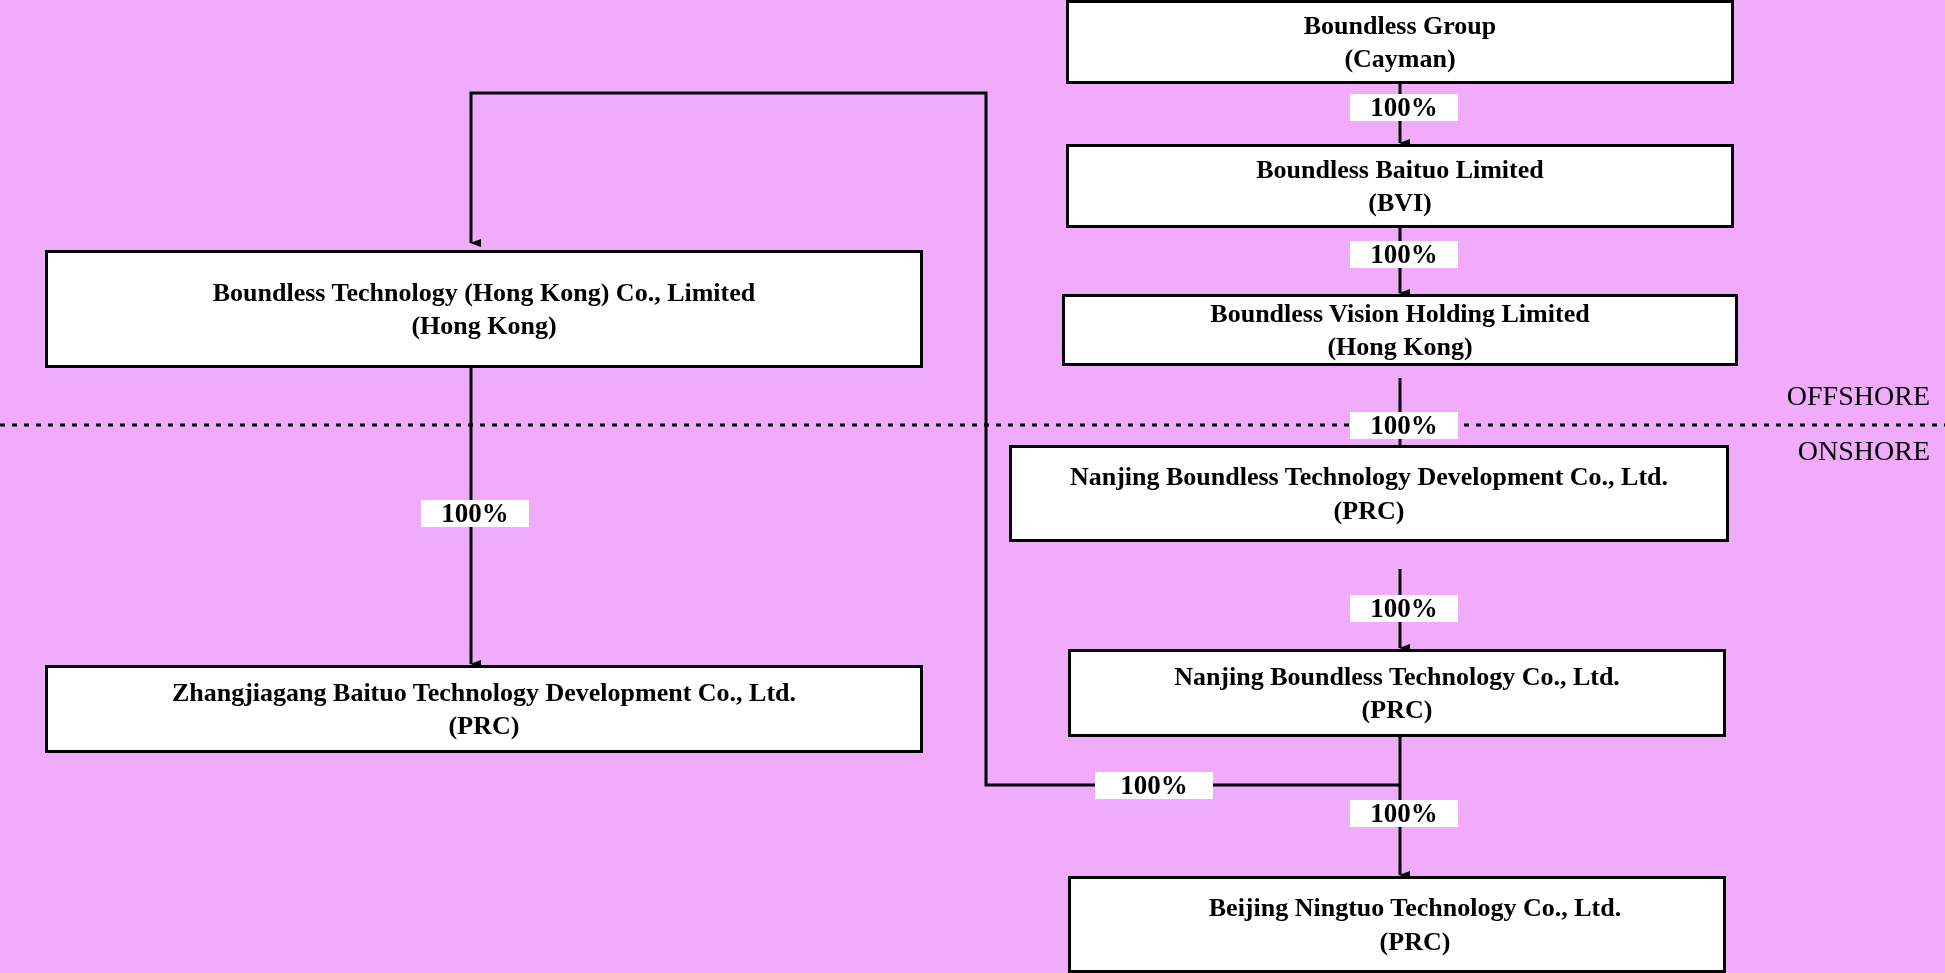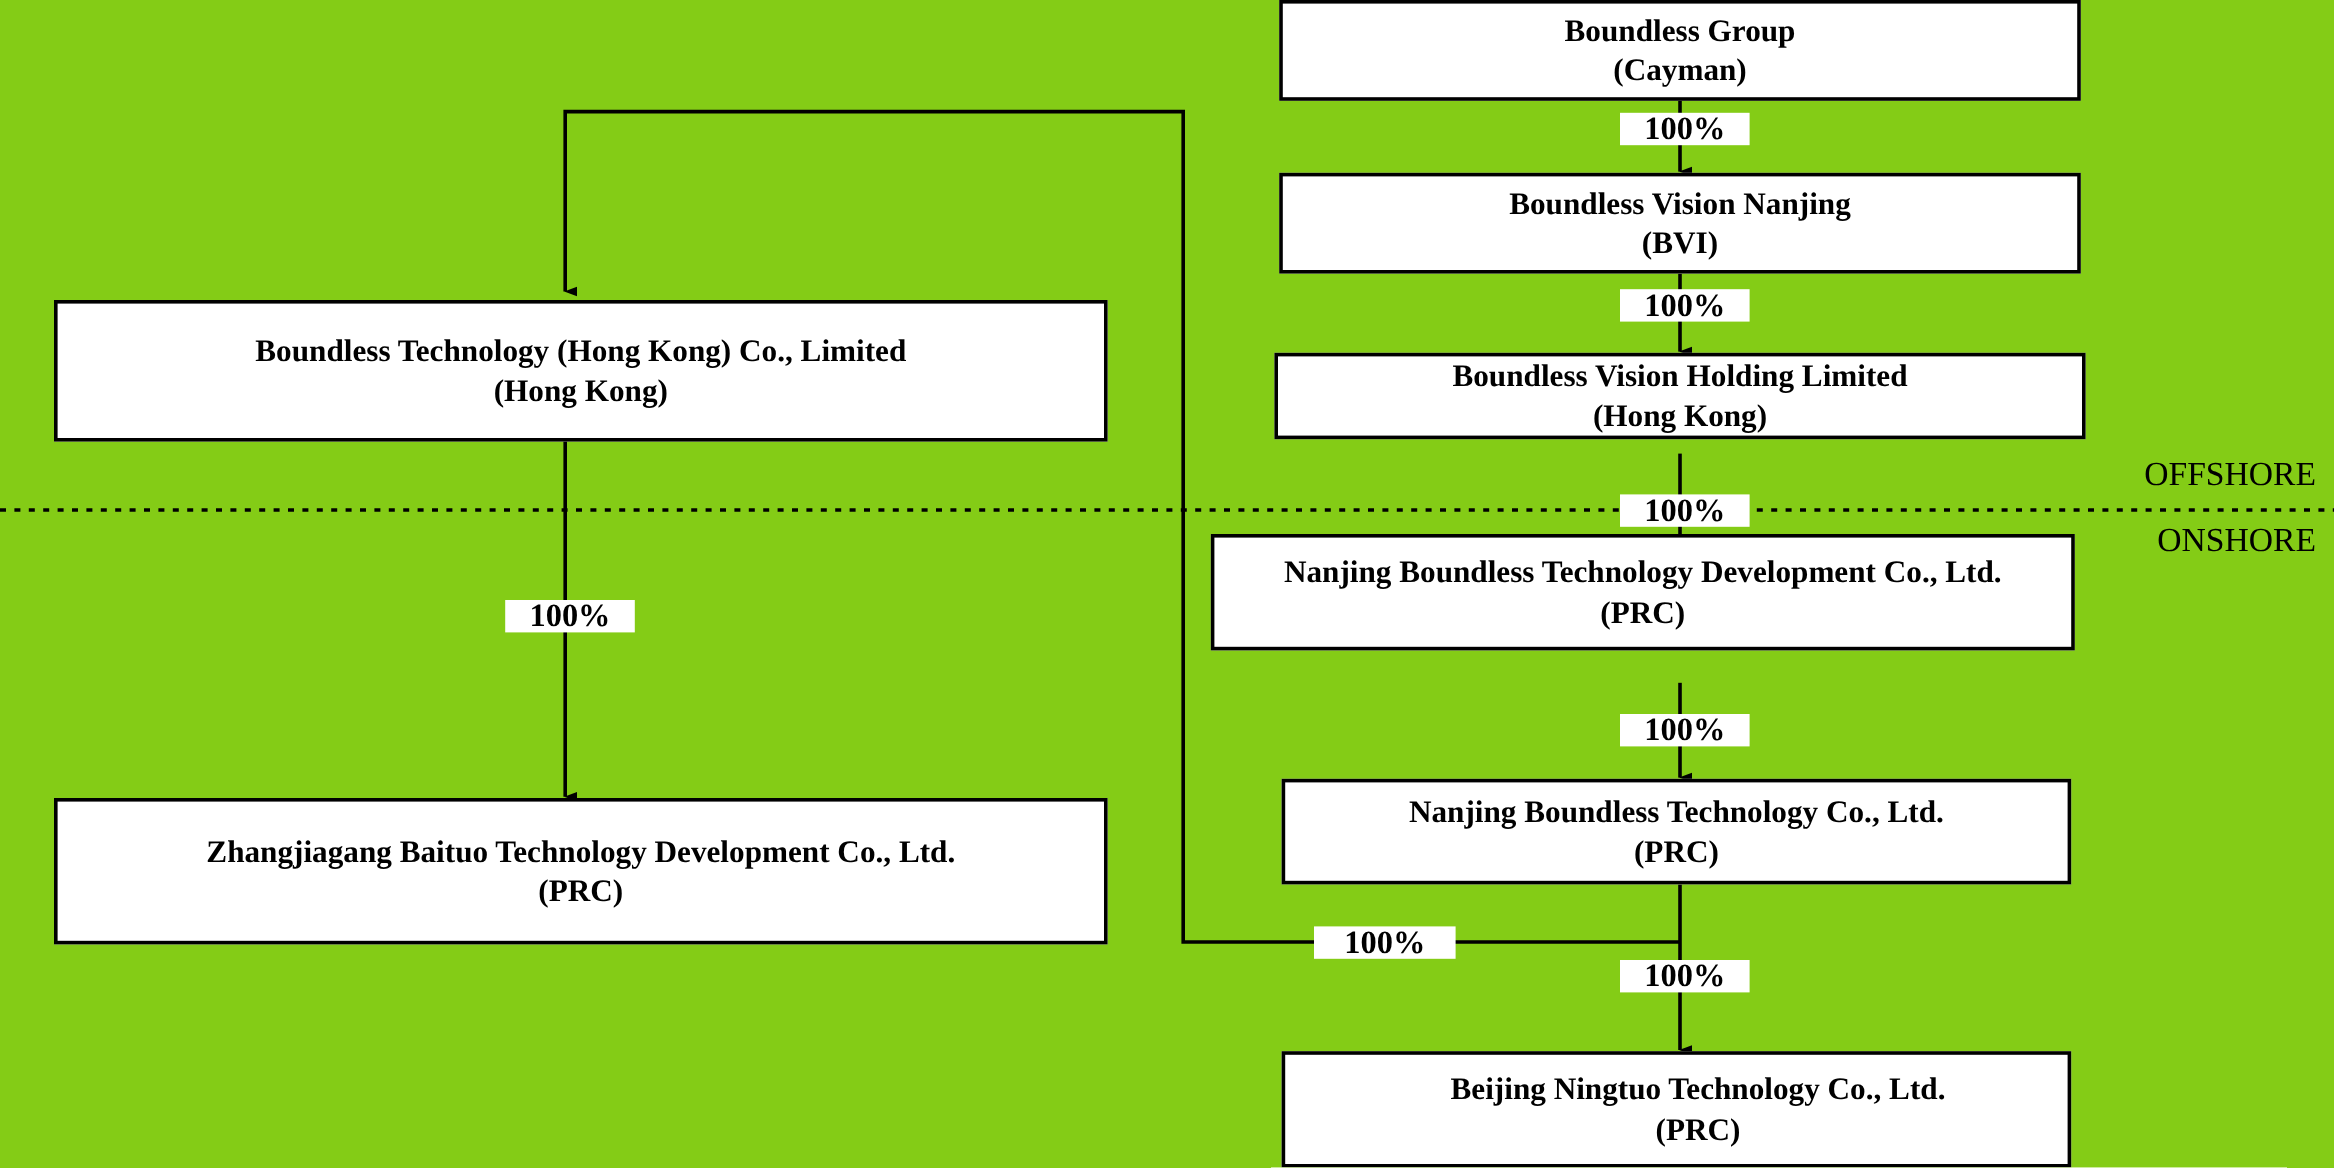--- a/index.html
+++ b/index.html
@@ -4,21 +4,21 @@
 <style>
   html, body {
     margin: 0;
     padding: 0;
     background: #ffffff;
   }
   #chart-root {
     position: relative;
     width: 1945px;
     height: 973px;
-    background: #84cc16;
+    background: #f0abfc;
     font-family: "Liberation Serif", "DejaVu Serif", serif;
     overflow: hidden;
   }
   #edges-svg {
     position: absolute;
     left: 0;
     top: 0;
     width: 1945px;
     height: 973px;
   }
@@ -94,21 +94,21 @@
 
     <line x1="0" y1="425" x2="1945" y2="425" stroke="#000000" stroke-width="3" stroke-dasharray="5 7"></line>
   </svg>
 
   <div class="entity-box" style="left:1066px; top:0px; width:668px; height:84px; font-size:26px;">
     <span class="entity-name">Boundless Group</span>
     <span class="entity-juris">(Cayman)</span>
   </div>
 
   <div class="entity-box" style="left:1066px; top:144px; width:668px; height:84px; font-size:26px;">
-    <span class="entity-name">Boundless Vision Nanjing</span>
+    <span class="entity-name">Boundless Baituo Limited</span>
     <span class="entity-juris">(BVI)</span>
   </div>
 
   <div class="entity-box" style="left:1062px; top:294px; width:676px; height:72px; font-size:26px;">
     <span class="entity-name">Boundless Vision Holding Limited</span>
     <span class="entity-juris">(Hong Kong)</span>
   </div>
 
   <div class="entity-box" style="left:1009px; top:445px; width:720px; height:97px; font-size:26px;">
     <span class="entity-name">Nanjing Boundless Technology Development Co., Ltd.</span>
@@ -123,21 +123,21 @@
   <div class="entity-box" style="left:1068px; top:876px; width:658px; height:97px; font-size:26px;padding-left:36px;">
     <span class="entity-name">Beijing Ningtuo Technology Co., Ltd.</span>
     <span class="entity-juris">(PRC)</span>
   </div>
 
   <div class="entity-box" style="left:45px; top:250px; width:878px; height:118px; font-size:26px;">
     <span class="entity-name">Boundless Technology (Hong Kong) Co., Limited</span>
     <span class="entity-juris">(Hong Kong)</span>
   </div>
 
-  <div class="entity-box" style="left:45px; top:665px; width:878px; height:122px; font-size:26px;">
+  <div class="entity-box" style="left:45px; top:665px; width:878px; height:88px; font-size:26px;">
     <span class="entity-name">Zhangjiagang Baituo Technology Development Co., Ltd.</span>
     <span class="entity-juris">(PRC)</span>
   </div>
 
   <div class="pct-label" style="left:1350px; top:94px; width:100px; font-size:27px;">100%</div>
 
   <div class="pct-label" style="left:1350px; top:241px; width:100px; font-size:27px;">100%</div>
 
   <div class="pct-label" style="left:1350px; top:412px; width:100px; font-size:27px;">100%</div>
 

